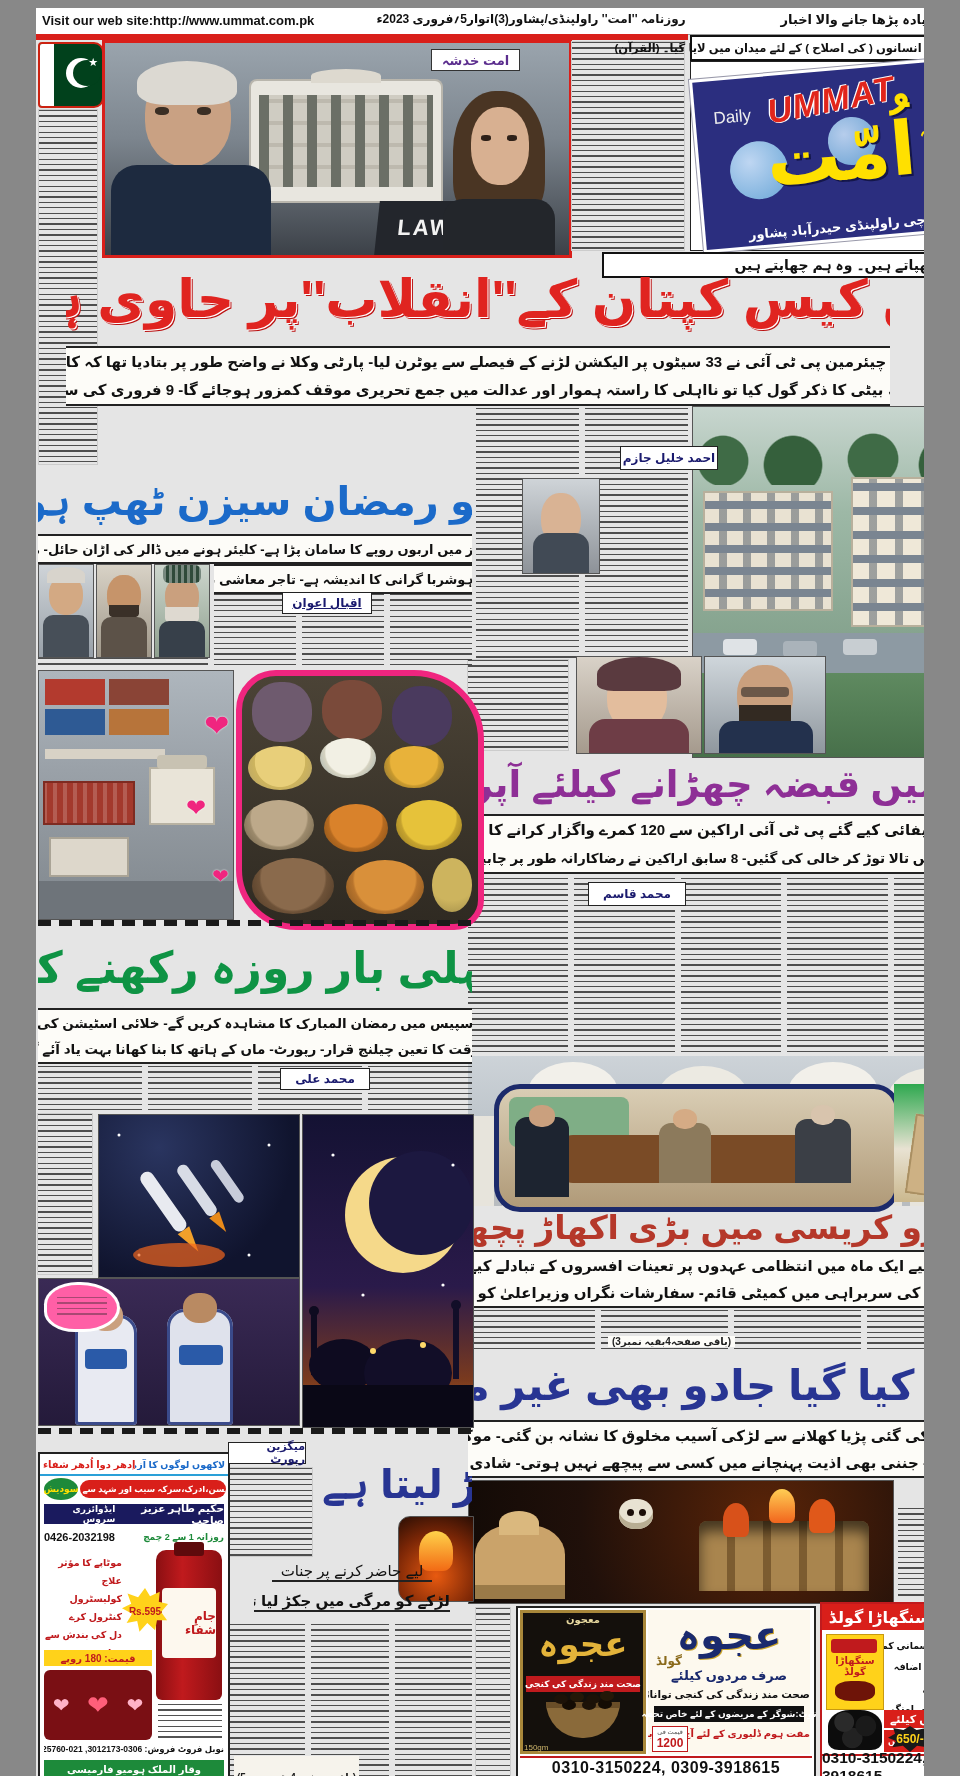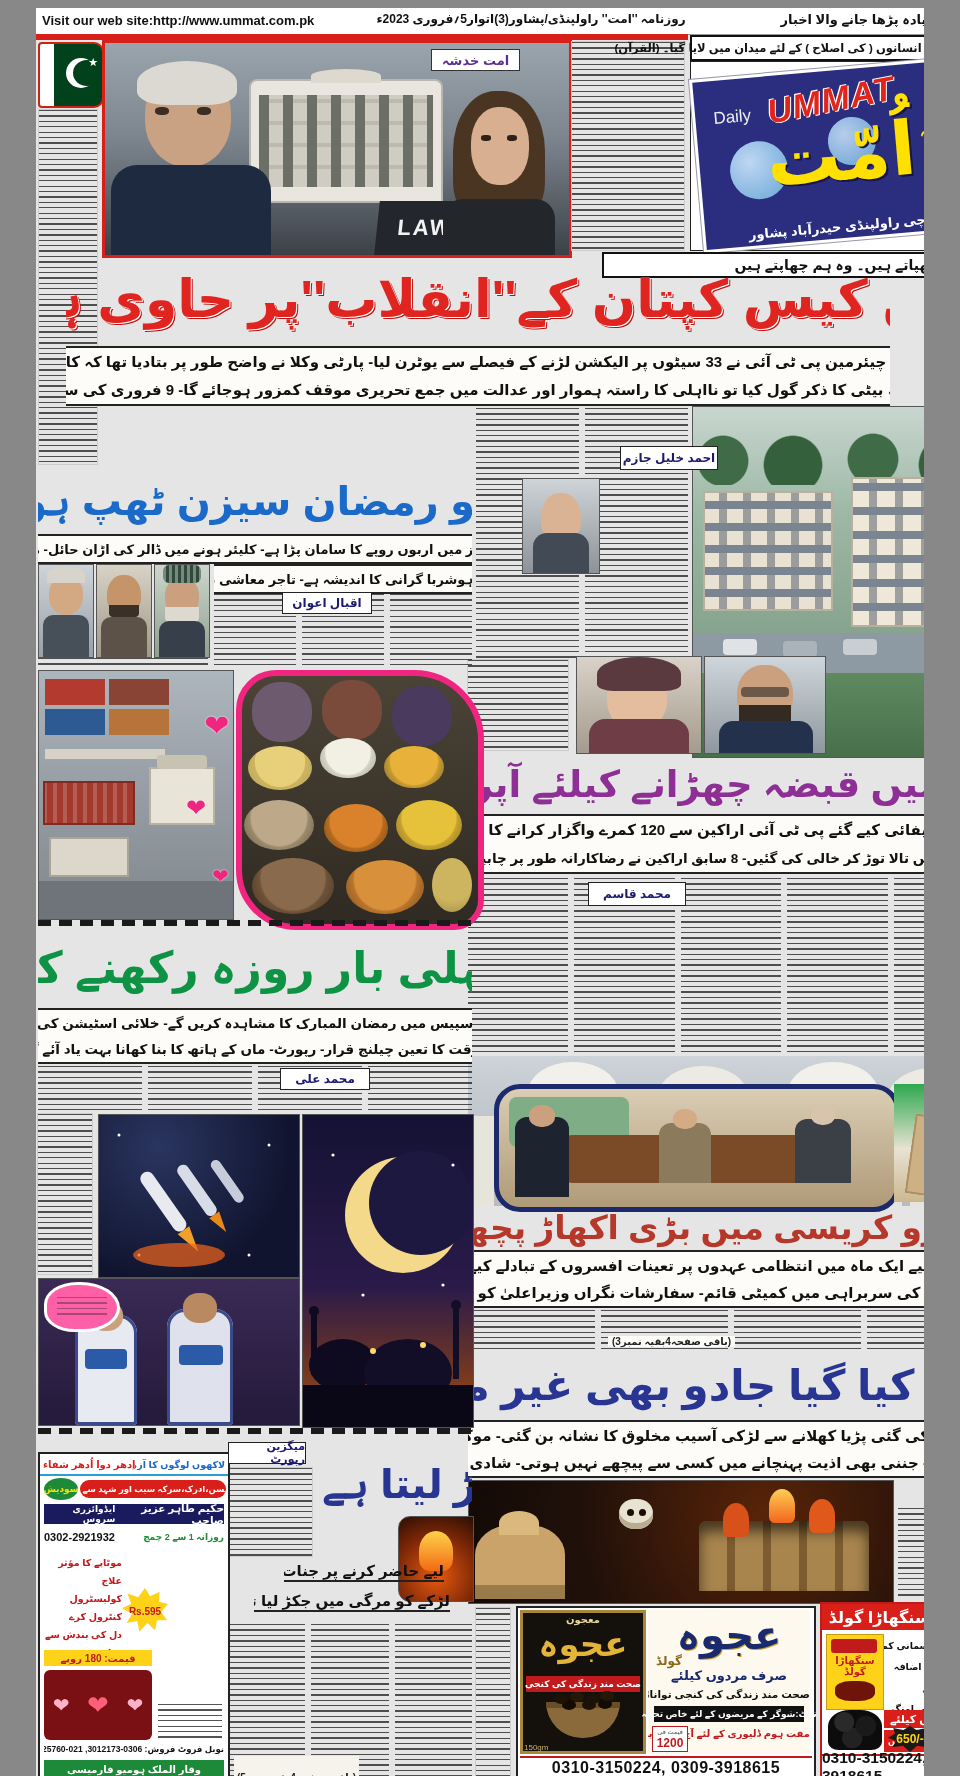--- a/index.html
+++ b/index.html
@@ -226,21 +226,21 @@
   <div class="abs sim" style="left:2px;top:650px;width:170px;height:10px;"></div>
 
   <div class="abs sub" style="left:178px;top:556px;width:258px;height:26px;font-size:13px;border-top:2px solid #222;">اشیا کی قلت اور ہوشربا گرانی کا اندیشہ ہے- تاجر معاشی بحران سے پریشان</div>
   <div class="abs" style="left:178px;top:586px;width:258px;height:72px;">
     <div class="cols" style="height:100%;">
         <div class="col sim"></div>
         <div class="col sim"></div>
         <div class="col sim"></div>
       </div>
   </div>
-  <div class="byl" style="left:246px;top:584px;width:88px;height:20px;">
+  <div class="byl" style="left:246px;top:584px;width:88px;height:20px;text-decoration:underline;">
     <span>اقبال اعوان</span>
   </div>
 
   <div class="ph" style="left:2px;top:662px;width:194px;height:248px;background:linear-gradient(180deg,#aeb6bd 0%,#9aa1a8 40%,#80878d 100%);">
     <div class="abs" style="left:6px;top:8px;width:60px;height:26px;background:#b33a2e;box-shadow:0 30px 0 #2e5a94,64px 0 0 #8a4436,64px 30px 0 #b7743a;"></div>
     <div class="abs" style="left:6px;top:78px;width:120px;height:10px;background:#d8d2c6;"></div>
     <div class="abs" style="left:4px;top:110px;width:92px;height:44px;background:#a3392c;box-shadow:inset 0 0 0 2px #7e2b21;background-image:repeating-linear-gradient(90deg,rgba(255,255,255,.18) 0 4px,transparent 4px 10px);"></div>
     <div class="abs" style="left:110px;top:96px;width:66px;height:58px;background:#e9e4d8;box-shadow:inset 0 0 0 2px #b8b2a2;"></div>
     <div class="abs" style="left:118px;top:84px;width:50px;height:14px;background:#c8c2b2;border-radius:4px;"></div>
     <div class="abs" style="left:10px;top:166px;width:80px;height:40px;background:#ddd7cb;box-shadow:inset 0 0 0 2px #aaa496;"></div>
@@ -334,21 +334,21 @@
   <div class="dashes" style="left:2px;top:1420px;width:434px;"></div>
 
   <div class="byl" style="left:192px;top:1434px;width:76px;height:20px;">
     <span style="font-size:11px;">میگزین رپورٹ</span>
   </div>
   <div class="abs sim" style="left:192px;top:1460px;width:84px;height:88px;outline:1px solid #ccc;"></div>
   <div class="abs hl" style="left:286px;top:1448px;width:150px;height:56px;color:#283593;font-size:40px;justify-content:flex-end;">جکڑ لیتا ہے</div>
   <div class="ph" style="left:362px;top:1508px;width:74px;height:84px;border-radius:12px 0 0 12px;background:radial-gradient(circle at 50% 70%,#e85a10,#7a2606 60%,#2a0e04);">
     <div class="abs" style="left:20px;top:14px;width:34px;height:40px;background:linear-gradient(180deg,#ffd24a,#f26a14);border-radius:50% 50% 30% 30%;"></div>
   </div>
-  <div class="abs rtl" style="left:248px;top:1554px;width:160px;font-size:15px;font-weight:bold;text-align:center;border-bottom:2px solid #222;white-space:nowrap;overflow:hidden;">لیے حاضر کرنے پر جنات</div>
+  <div class="abs rtl" style="left:236px;top:1554px;width:160px;font-size:15px;font-weight:normal;text-align:center;border-bottom:2px solid #222;white-space:nowrap;overflow:hidden;">لیے حاضر کرنے پر جنات</div>
   <div class="abs rtl" style="left:218px;top:1584px;width:196px;font-size:15px;font-weight:bold;text-align:center;border-bottom:2px solid #222;white-space:nowrap;overflow:hidden;">لڑکے کو مرگی میں جکڑ لیا تھا</div>
   <div class="abs" style="left:192px;top:1616px;width:244px;height:152px;">
     <div class="cols" style="height:100%;">
         <div class="col sim"></div>
         <div class="col sim"></div>
         <div class="col sim"></div>
       </div>
     <span class="abs note" style="left:6px;top:132px;background:#f6f3ec;padding:16px 3px;">(باقی صفحہ4بقیہ نمبر5)</span>
   </div>
 
@@ -362,23 +362,29 @@
     </div>
     <div class="abs" style="left:4px;top:24px;width:34px;height:22px;background:#1d8a3a;border-radius:50%;color:#ffe000;font-size:9px;font-weight:bold;display:flex;align-items:center;justify-content:center;direction:rtl;">
       <span>سودیش</span>
     </div>
     <div class="abs rtl" style="left:4px;top:50px;width:180px;height:20px;background:#1a1a5e;color:#fff;display:flex;align-items:center;justify-content:space-around;font-size:10.5px;font-weight:bold;">
       <span>حکیم طاہر عزیز صاحب</span>
       <span style="font-size:9px;">ایڈوائزری سروس</span>
     </div>
     <div class="abs rtl" style="left:4px;top:74px;width:180px;height:18px;display:flex;align-items:center;justify-content:space-between;font-size:11px;font-weight:bold;">
       <span style="font-size:9px;color:#1d8a3a;">روزانہ 1 سے 2 چمچ</span>
-      <span style="color:#111;direction:ltr;">0302-2921932</span>
-    </div>
-
+      <span style="color:#111;direction:ltr;">0426-2032198</span>
+    </div>
+
+    <div class="abs" style="left:116px;top:96px;width:66px;height:150px;background:linear-gradient(90deg,#8a0f12,#c01a1d 40%,#8a0f12);border-radius:10px 10px 6px 6px;">
+      <div class="abs" style="left:18px;top:-8px;width:30px;height:14px;background:#5e0a0c;border-radius:3px;"></div>
+      <div class="abs" style="left:6px;top:38px;width:54px;height:70px;background:#fdf8ee;border-radius:4px;display:flex;align-items:center;justify-content:center;">
+        <span class="rtl" style="color:#c01a1d;font-size:12px;font-weight:bold;">جامِ شفاء</span>
+      </div>
+    </div>
     <div class="abs" style="left:82px;top:134px;width:46px;height:46px;background:#ffd21a;clip-path:polygon(50% 0,61% 18%,82% 8%,80% 30%,100% 35%,85% 52%,98% 70%,76% 70%,72% 92%,55% 76%,38% 95%,33% 72%,10% 76%,22% 56%,0 44%,20% 34%,12% 12%,35% 20%);display:flex;align-items:center;justify-content:center;">
       <span style="color:#c01a1d;font-size:10px;font-weight:bold;">Rs.595</span>
     </div>
     <div class="abs rtl" style="left:4px;top:100px;width:78px;height:70px;font-size:9.5px;font-weight:bold;color:#c01a1d;line-height:1.9;text-align:right;">
       <div>موٹاپے کا مؤثر علاج</div>
       <div>کولیسٹرول کنٹرول کرے</div>
       <div>دل کی بندش سے نجات</div>
     </div>
     <div class="abs rtl" style="left:4px;top:196px;width:108px;height:16px;background:#ffd21a;color:#c01a1d;font-size:10px;font-weight:bold;display:flex;align-items:center;justify-content:center;">
       <span>قیمت: 180 روپے</span>

